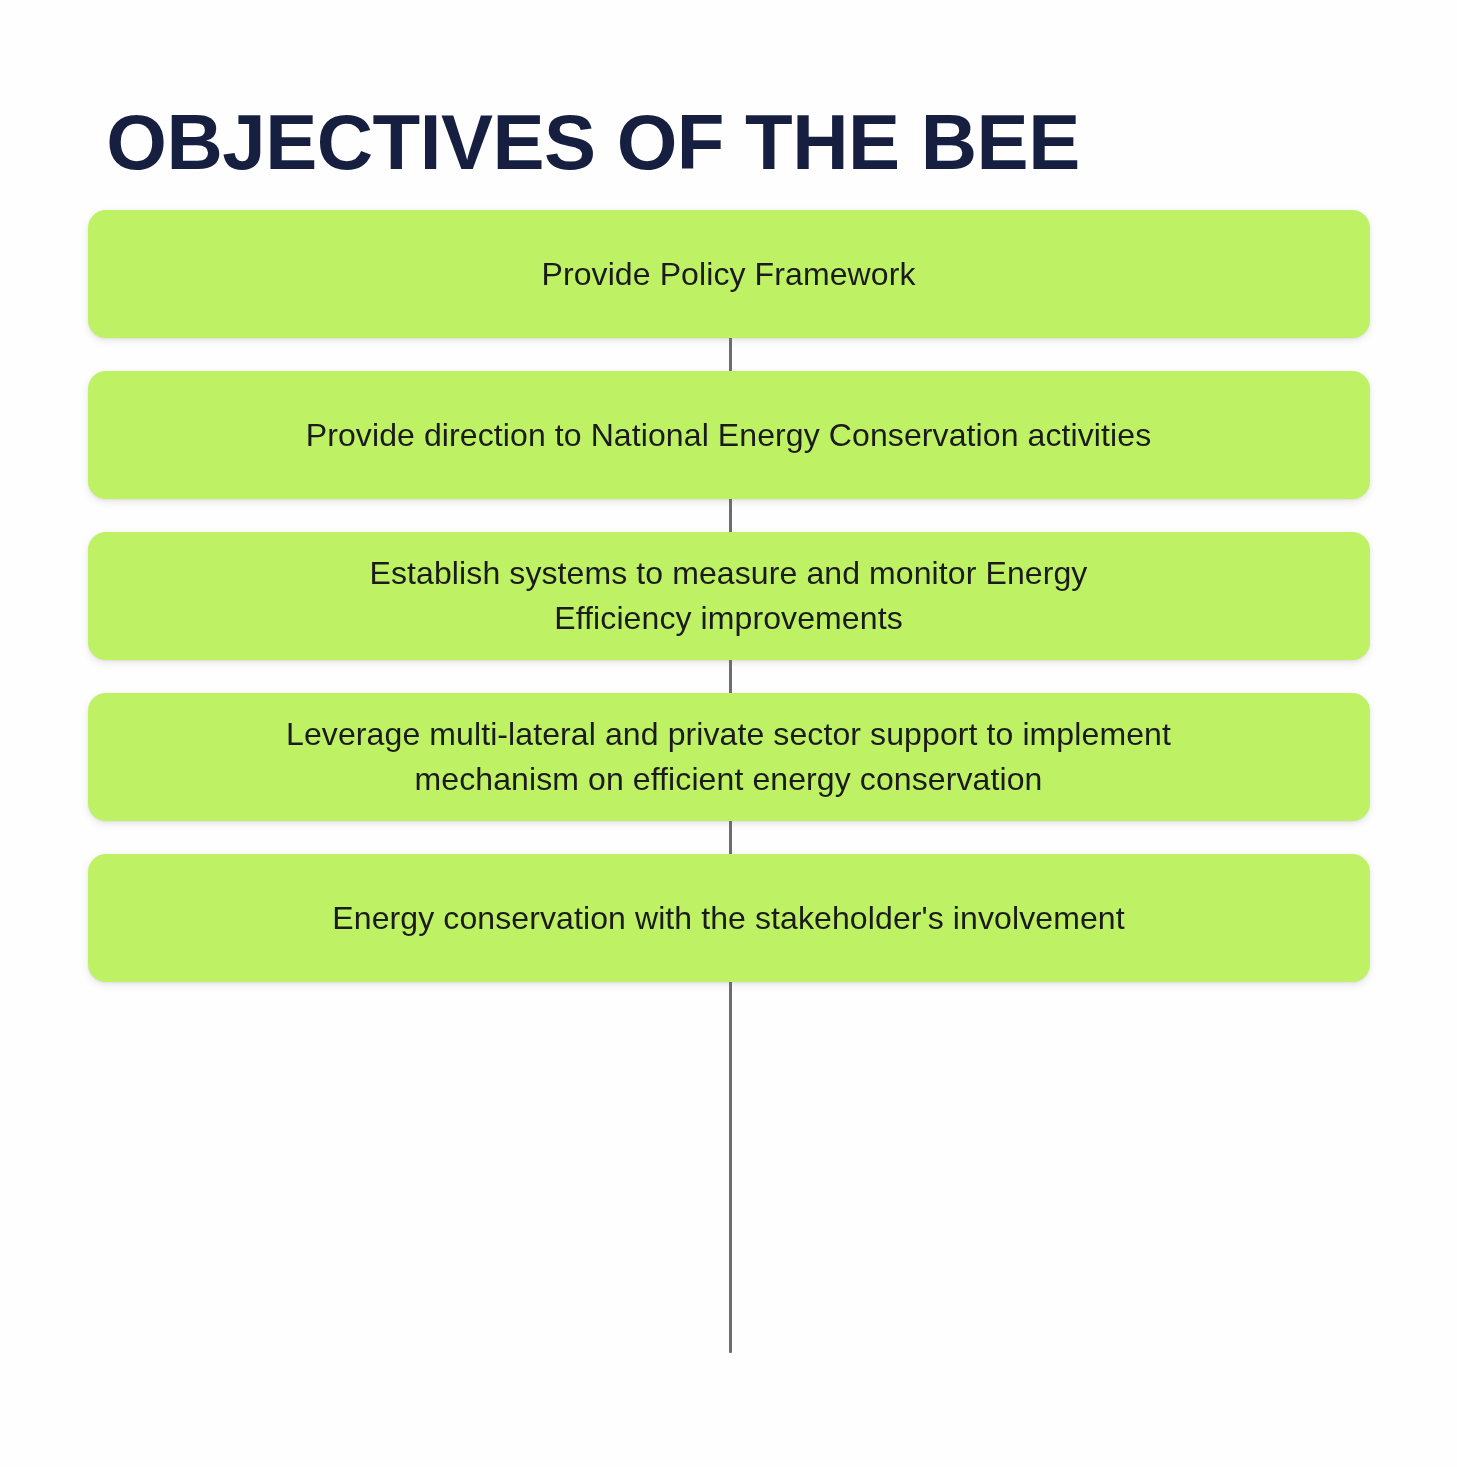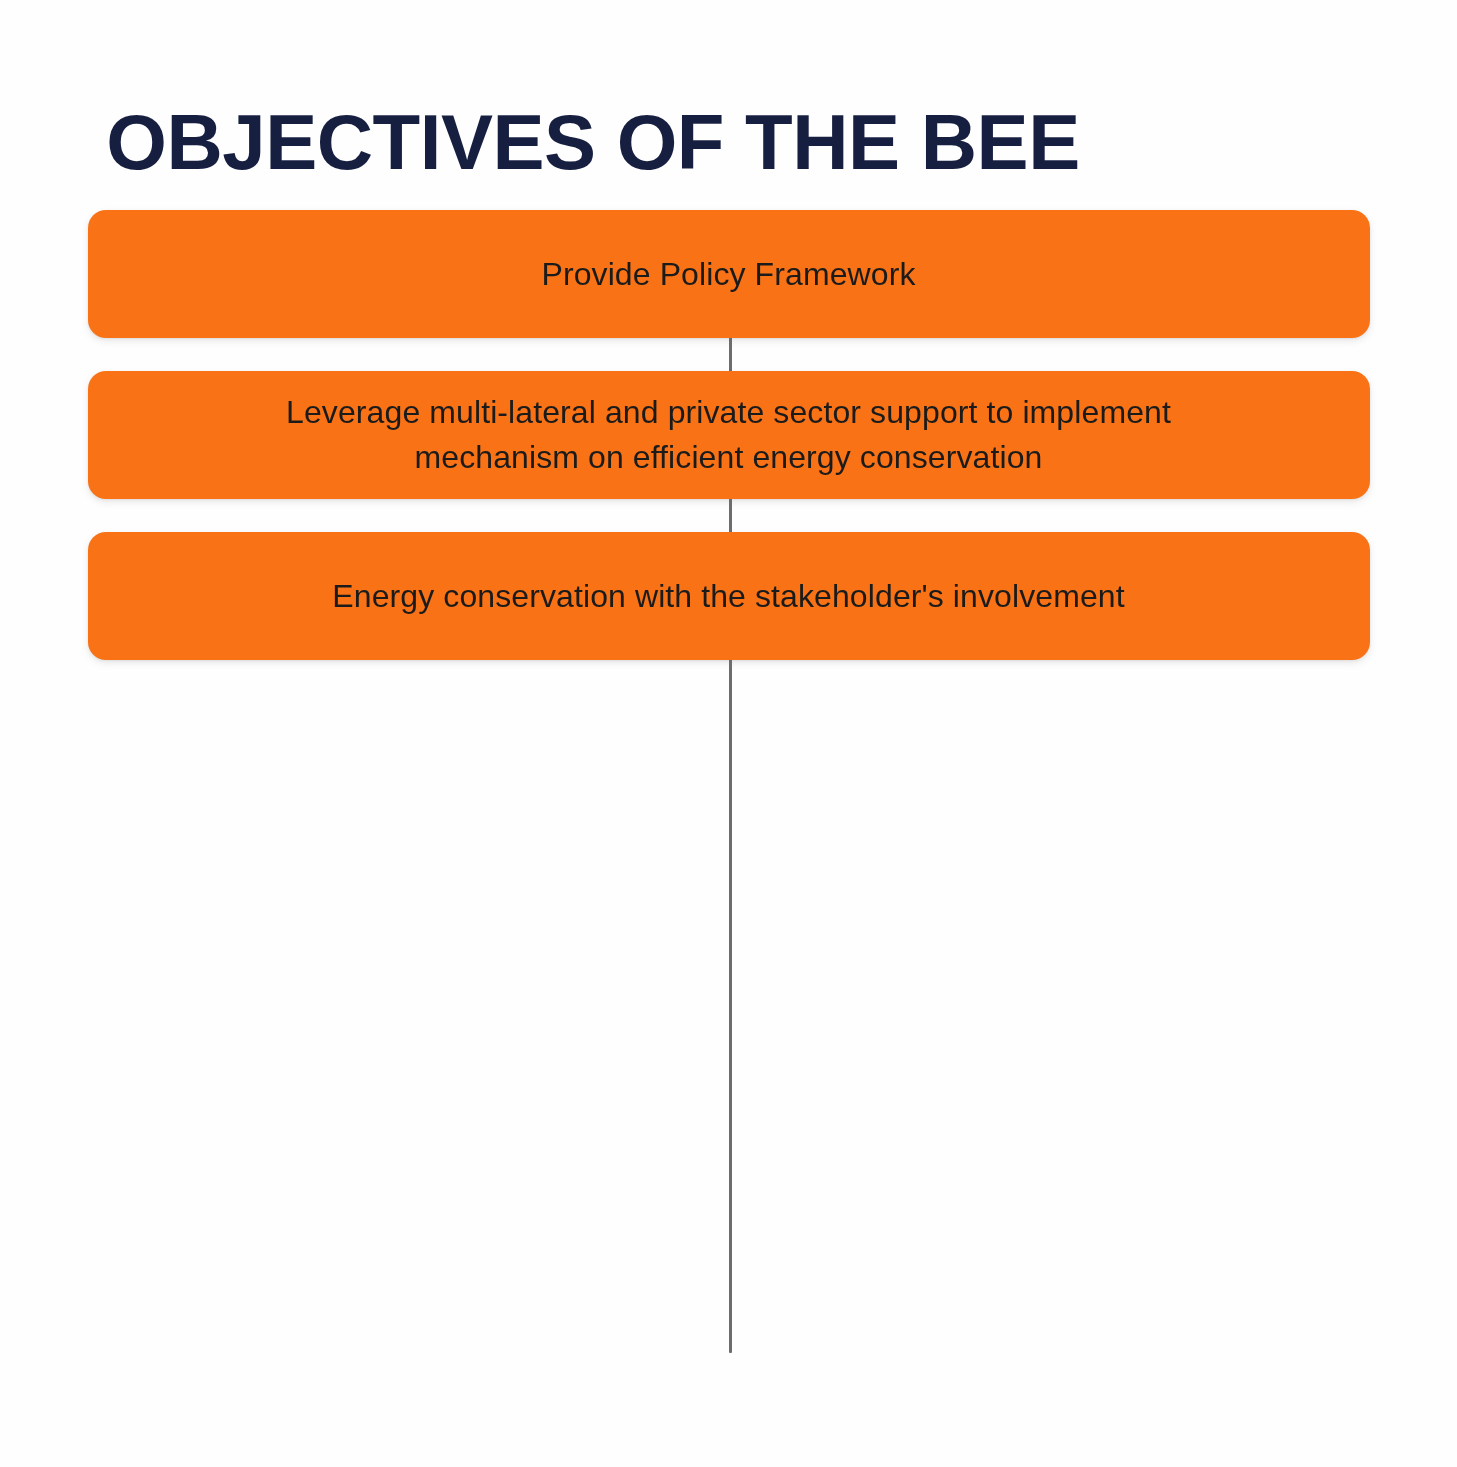--- a/index.html
+++ b/index.html
@@ -64,21 +64,21 @@
     top: 0;
     width: 1457px;
     z-index: 2;
   }
 
   .card {
     position: relative;
     margin: 0 auto 33px auto;
     width: 1282px;
     min-height: 128px;
-    background: #f97316;
+    background: #bef264;
     border-radius: 18px;
     box-shadow: 0 3px 7px rgba(120, 110, 112, 0.16),
                 0 1px 2px rgba(120, 110, 112, 0.10);
     display: flex;
     align-items: center;
     justify-content: center;
     padding: 10px 46px;
   }
 
   .card:last-child { margin-bottom: 0; }
@@ -103,21 +103,28 @@
   <div class="flow">
 
     <div class="spine"></div>
 
     <div class="cards">
 
       <div class="card">
         <span class="card-text">Provide Policy Framework</span>
       </div>
 
+      <div class="card">
+        <span class="card-text">Provide direction to National Energy Conservation activities</span>
+      </div>
 
+      <div class="card">
+        <span class="card-text">Establish systems to measure and monitor Energy
+Efficiency improvements</span>
+      </div>
 
       <div class="card">
         <span class="card-text">Leverage multi-lateral and private sector support to implement
 mechanism on efficient energy conservation</span>
       </div>
 
 
       <div class="card">
         <span class="card-text">Energy conservation with the stakeholder's involvement</span>
       </div>

